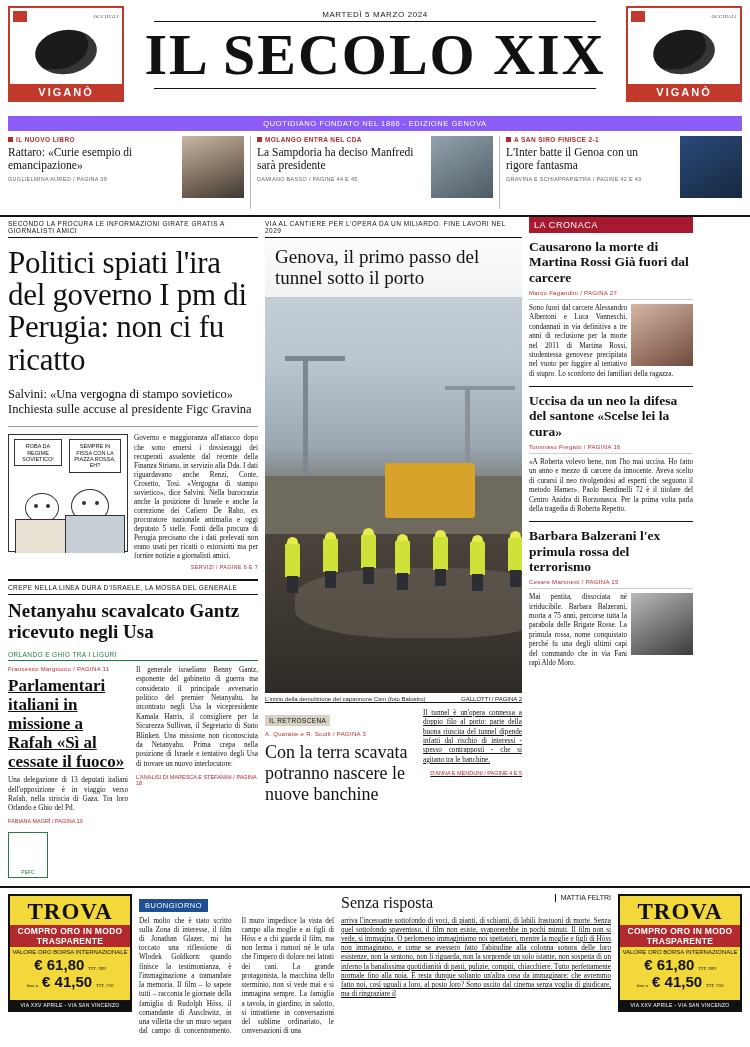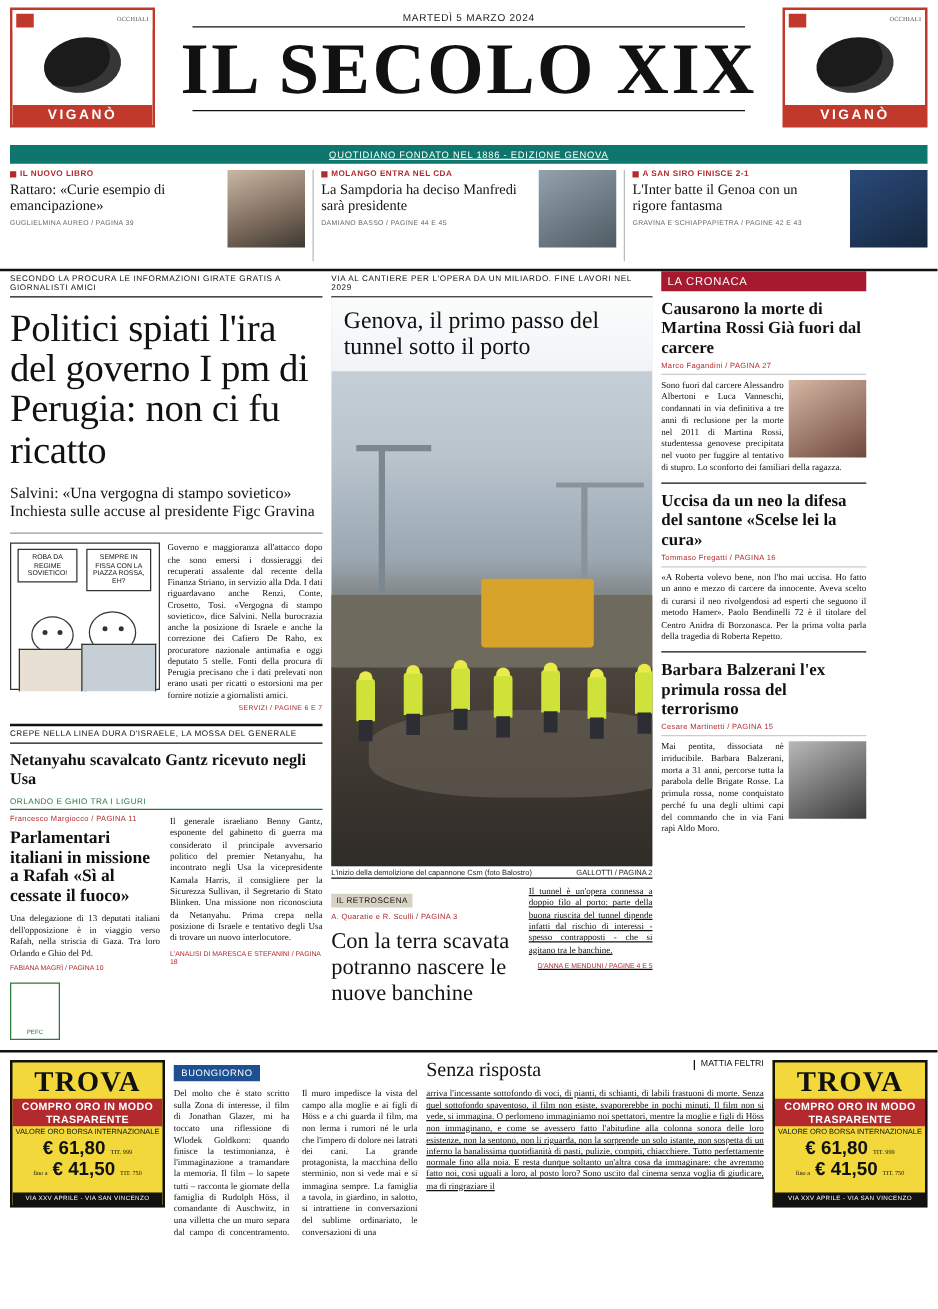--- a/index.html
+++ b/index.html
@@ -32,22 +32,22 @@
   .head-date { font-size:8px; letter-spacing:.6px; color:#222; font-family:"Liberation Sans",sans-serif; margin-bottom:2px;}
   .title-rule { border-top:1px solid #111; margin:2px 30px 4px 30px;}
   .paper-title {
     font-family:"Liberation Serif", serif;
     font-size:58px; font-weight:bold; letter-spacing:2px; line-height:1;
     margin:2px 0 4px 0; color:#111;
   }
   .under-rule { border-top:1px solid #111; margin:2px 30px 0 30px;}
 
   
-  .redbar { background:#0f766e; color:#fff; text-align:center; font-size:7.5px; letter-spacing:.6px;
-    padding:3px 0; font-family:"Liberation Sans",sans-serif; margin:4px 8px 0 8px;text-decoration:underline;}
+  .redbar { background:#8b5cf6; color:#fff; text-align:center; font-size:7.5px; letter-spacing:.6px;
+    padding:3px 0; font-family:"Liberation Sans",sans-serif; margin:4px 8px 0 8px;}
   .infobar { display:flex; align-items:center; justify-content:space-between; font-size:6.5px;
     padding:3px 10px 3px 10px; border-bottom:1px solid #222; font-family:"Liberation Sans",sans-serif; color:#222;}
   .infobar .left { }
   .gnn { font-weight:bold; font-size:10px; letter-spacing:-1px; color:#111;}
 
   
   .teasers { display:flex; border-bottom:2px solid #111; padding:5px 8px 6px 8px; gap:6px; height:86px;}
   .teaser { display:flex; gap:17px; flex:1; }
   .teaser .txt { flex:1; }
   .teaser .kicker { color:#b2292e; font-size:6.5px; font-weight:bold; letter-spacing:.4px;
@@ -86,23 +86,23 @@
     background:#fff;border:1px solid #333;}
   .body1 { position:absolute; left:6px; top:84px; width:54px;height:34px;background:#e8e0d2;border:1px solid #333;border-bottom:none;}
   .body2 { position:absolute; left:56px; top:80px; width:60px;height:38px;background:#c7cfd6;border:1px solid #333;border-bottom:none;}
   .eye { position:absolute; width:4px;height:4px;background:#333;border-radius:50%;}
   .cart-text { font-size:7.2px; line-height:1.26; text-align:justify; }
   .cart-text .srv { font-size:5.5px; color:#b2292e; font-family:"Liberation Sans",sans-serif;
     text-align:right; display:block; margin-top:3px; letter-spacing:.3px;}
 
   .sec-eyebrow { font-size:6.5px; font-family:"Liberation Sans",sans-serif; letter-spacing:.4px;
     border-top:2px solid #111; border-bottom:1px solid #111; padding:3px 0; margin-top:8px;}
-  .sec-title { font-size:13px; line-height:1.1; margin:6px 0 0 0; }
+  .sec-title { font-size:19px; line-height:1.1; margin:6px 0 0 0; }
   .byline-red { color:#b2292e; font-size:6px; font-family:"Liberation Sans",sans-serif; letter-spacing:.3px;}
-  .small-head { font-size:14px; line-height:1.12; margin:4px 0 0 0;}
+  .small-head { font-size:17px; line-height:1.12; margin:4px 0 0 0;text-decoration:underline;}
   .green-kicker { color:#1f7a3f; font-size:6.5px; font-family:"Liberation Sans",sans-serif;
     border-bottom:1px solid #1f7a3f; padding-bottom:2px; margin-top:8px; letter-spacing:.4px;}
   .pefc { width:40px;height:46px;border:1px solid #2b7a3d; color:#2b7a3d; font-size:5px;
     display:flex;align-items:flex-end;justify-content:center; padding-bottom:2px; margin-top:8px;
     font-family:"Liberation Sans",sans-serif;}
   .photo-block { position:relative; width:100%; height:455px; overflow:hidden; margin-top:0; }
   .photo-sky { position:absolute;inset:0; background:linear-gradient(180deg,#cfd7de 0%,#b9c4cd 28%,#9aa7b1 46%,#6d6a62 58%,#55504a 72%,#3f3a35 100%); }
   .ph-crane { position:absolute; background:#7c8890; }
   .ph-worker { position:absolute; width:15px; height:34px; background:#cfe23a; border-radius:3px 3px 0 0;}
   .ph-worker .hh { position:absolute; top:-6px; left:2px; width:11px;height:7px;background:#e8eb4a;border-radius:6px 6px 0 0;}
@@ -367,21 +367,21 @@
         <div class="r-sub">Tommaso Fregatti / PAGINA 16</div>
         <div class="r-body">«A Roberta volevo bene, non l'ho mai uccisa. Ho fatto un anno e mezzo di carcere da innocente. Aveva scelto di curarsi il neo rivolgendosi ad esperti che seguono il metodo Hamer». Paolo Bendinelli 72 è il titolare del Centro Anidra di Borzonasca. Per la prima volta parla della tragedia di Roberta Repetto.</div>
       </div>
 
       <div class="r-rule"></div>
       <div>
         <h3 class="r-title">Barbara Balzerani l'ex primula rossa del terrorismo</h3>
         <div class="r-sub">Cesare Martinetti / PAGINA 15</div>
         <div class="r-body">
           <span class="r-photo bw"></span>
-          <span>Mai pentita, dissociata nè irriducibile. Barbara Balzerani, morta a 31 anni, percorse tutta la parabola delle Brigate Rosse. La primula rossa, nome conquistato perché fu una degli ultimi capi del commando che in via Fani rapì Aldo Moro.</span>
+          <span>Mai pentita, dissociata nè irriducibile. Barbara Balzerani, morta a 75 anni, percorse tutta la parabola delle Brigate Rosse. La primula rossa, nome conquistato perché fu una degli ultimi capi del commando che in via Fani rapì Aldo Moro.</span>
         </div>
       </div>
     </div>
   </div>
 
   <div class="bottom">
 
     <div class="trova">
       <div class="t1">TROVA</div>
       <div class="t2">COMPRO ORO IN MODO TRASPARENTE</div>

